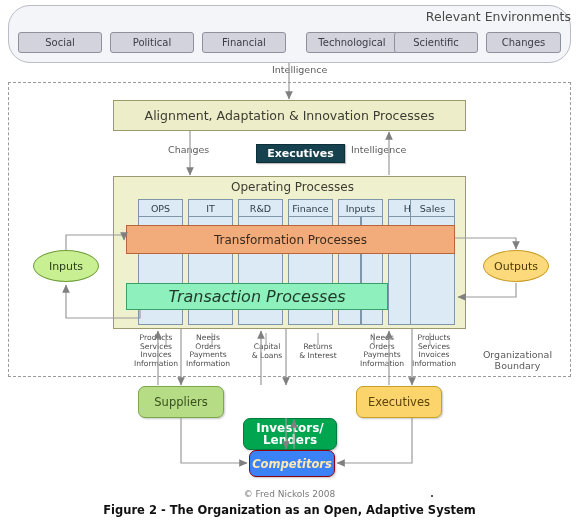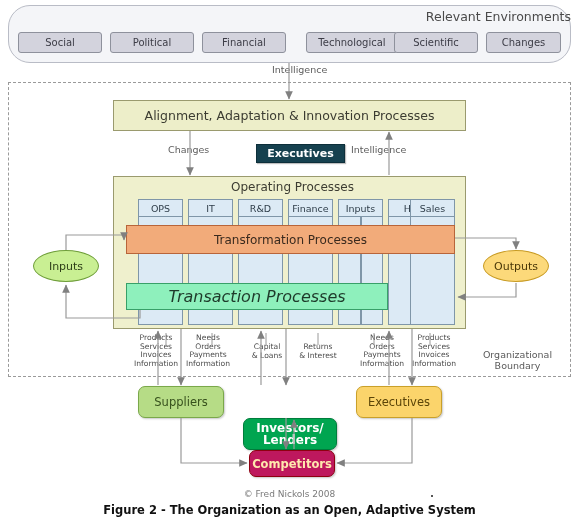--- a/index.html
+++ b/index.html
@@ -127,24 +127,25 @@
     border-radius:7px;
     display:flex; align-items:center; justify-content:center;
     text-align:center; line-height:12px;
     box-shadow:1px 1px 2px rgba(0,0,0,.22);
   }
   #suppliers-box { left:138px; width:86px; background:#b6dc86; border:1px solid #7aa84a; color:#36501c; font-size:11.5px; }
   #investors-box { left:243px; width:94px; background:#00a550; border:1px solid #007d3c; color:#ffffff; font-size:12px; font-weight:bold;margin-top:32px; }
   #customers-box { left:356px; width:86px; background:#fbd46b; border:1px solid #c9a02a; color:#5a4408; font-size:11.5px; }
   #competitors-box {
     left:249px; top:450px; width:86px; height:27px;
-    background:#be185d; border:1px solid #8e0010; border-radius:7px;
+    background:#3b82f6; border:1px solid #8e0010; border-radius:7px;
     color:#ffe9ae; font-size:11.5px; font-weight:bold;
     display:flex; align-items:center; justify-content:center;
     box-shadow:1px 1px 2px rgba(0,0,0,.22);
+    font-style:italic;
   }
 
   
   #copyright {
     left:0; top:489px; width:579px; text-align:center;
     font-size:9px; color:#7a7a7a;
   }
   #figure-caption {
     left:0; top:503px; width:579px; text-align:center;
     font-size:11.5px; font-weight:bold; color:#101010;

